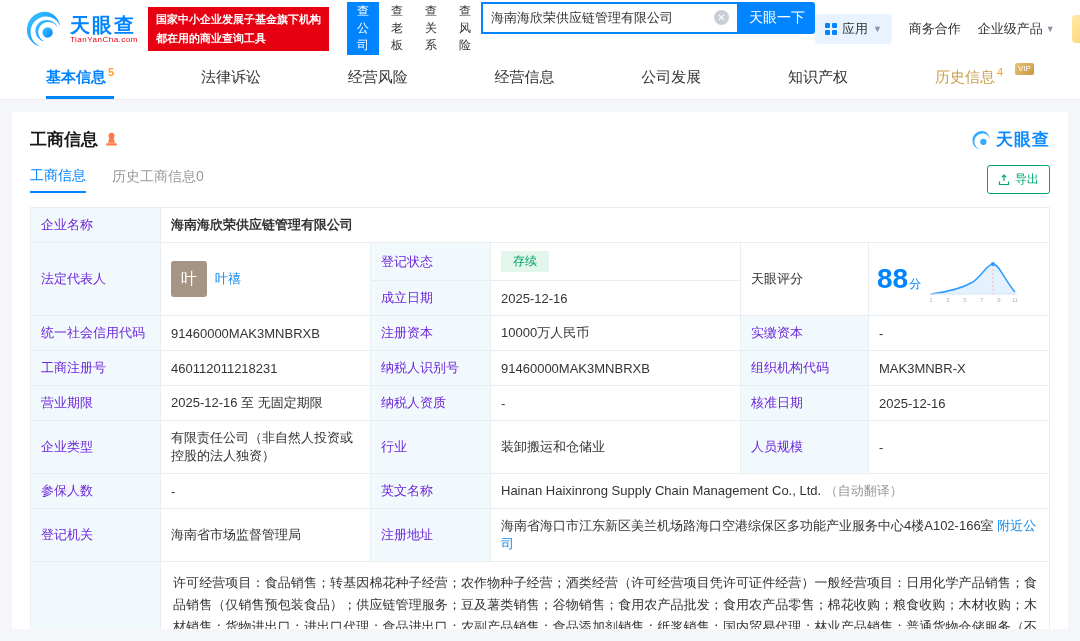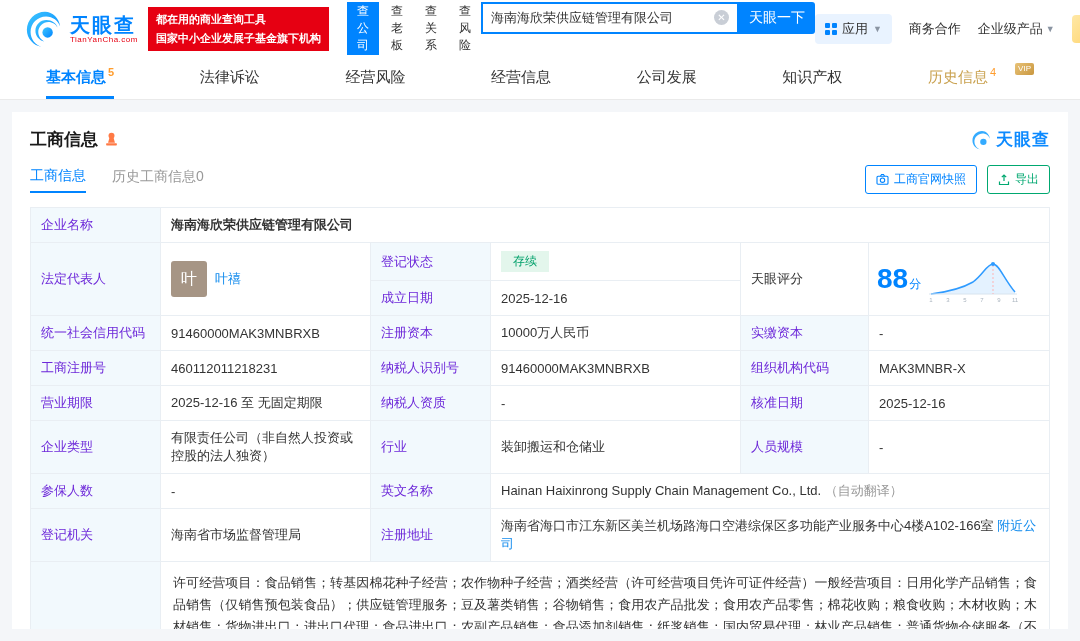--- a/index.html
+++ b/index.html
@@ -32,21 +32,21 @@
   .bell-wrap { position:relative; cursor:pointer; display:flex; }
   .bell-dot { position:absolute; top:-2px; right:-2px; width:6px; height:6px; border-radius:50%; background:#f03b3b; }
   .user-text { font-size:13px; color:#333; cursor:pointer; }
 
   
   .nav-tabs { height:42px; background:#fff; border-bottom:1px solid #eaeaea; display:flex; justify-content:space-between; padding:0 46px; }
   .nav-tab { font-size:15px; color:#333; display:flex; align-items:center; height:100%; cursor:pointer; position:relative; border-bottom:3px solid transparent; }
   .nav-tab.active { color:#0084ff; font-weight:bold; border-bottom-color:#0084ff; }
   .nav-tab.gold { color:#c9a14f;align-items:center; }
   .nav-count { font-size:11px; color:#ff9d2e; margin-left:2px; transform:translateY(-5px); }
-  .vip-badge { font-size:8px; color:#fff; background:linear-gradient(135deg,#e8c277,#c9973f); border-radius:2px; padding:0 3px; margin-left:19px; transform:translateY(-8px); line-height:1.4; }
+  .vip-badge { font-size:8px; color:#fff; background:linear-gradient(135deg,#e8c277,#c9973f); border-radius:2px; padding:0 3px; margin-left:12px; transform:translateY(-8px); line-height:1.4; }
 
   
   .content { padding:12px; height:calc(641px - 100px); }
   .card { background:#fff; height:100%; padding:16px 18px; overflow:hidden; }
   .card-head { display:flex; align-items:center; }
   .card-title { font-size:17px; font-weight:bold; color:#1a1a1a; margin-right:6px; }
   .watermark { margin-left:auto; display:flex; align-items:center; gap:4px; opacity:.95; }
   .watermark span { color:#0084ff; font-size:17px; font-weight:bold; letter-spacing:1px; }
 
   .subtab-row { margin-top:14px; display:flex; align-items:center; }
@@ -92,22 +92,22 @@
         <path fill="url(#lg)" d="M23.5 11.5c-7 0-12.6 5.6-12.6 12.5 0 6.2 4.5 11.3 10.4 12.4-4.2-1.8-7.1-6-7.1-10.8 0-6.5 5.3-11.7 11.8-11.7 4.6 0 8.6 2.6 10.5 6.5-1.3-5.2-6.6-8.9-13-8.9z"></path>
         <circle fill="url(#lg)" cx="25" cy="26" r="6"></circle>
       </svg>
       <div class="logo-txt">
         <span class="logo-brand">天眼查</span>
         <span class="logo-domain">TianYanCha.com</span>
       </div>
     </div>
 
     <div class="slogan">
+      <div>国家中小企业发展子基金旗下机构</div>
       <div>都在用的商业查询工具</div>
-      <div>国家中小企业发展子基金旗下机构</div>
     </div>
 
     <div class="search-area">
       <div class="search-tabs">
         <span class="search-tab active">查公司</span>
         <span class="search-tab">查老板</span>
         <span class="search-tab">查关系</span>
         <span class="search-tab">查风险</span>
       </div>
       <div class="search-row">
@@ -193,28 +193,20 @@
             <circle fill="#2aa7ff" cx="25" cy="26" r="7"></circle>
           </svg>
           <span>天眼查</span>
         </div>
       </div>
 
       <div class="subtab-row">
         <span class="subtab active">工商信息</span>
         <span class="subtab inactive">历史工商信息0</span>
         <div class="btn-row">
-          <button class="btn-outline btn-blue">
-            <svg width="13" height="13" viewBox="0 0 13 13">
-              <rect x="1" y="3.2" width="11" height="8" rx="1" fill="none" stroke="#0084ff" stroke-width="1.1"></rect>
-              <path d="M4.5 3.2l1-1.7h2l1 1.7" fill="none" stroke="#0084ff" stroke-width="1.1"></path>
-              <circle cx="6.5" cy="7.2" r="2.2" fill="none" stroke="#0084ff" stroke-width="1.1"></circle>
-            </svg>
-            <span>工商官网快照</span>
-          </button>
           <button class="btn-outline btn-green">
             <svg width="12" height="12" viewBox="0 0 12 12">
               <path d="M1.5 7.5v3h9v-3" fill="none" stroke="#00a870" stroke-width="1.2"></path>
               <path d="M6 1v6M3.8 3.2L6 1l2.2 2.2" fill="none" stroke="#00a870" stroke-width="1.2"></path>
             </svg>
             <span>导出</span>
           </button>
         </div>
       </div>
 

